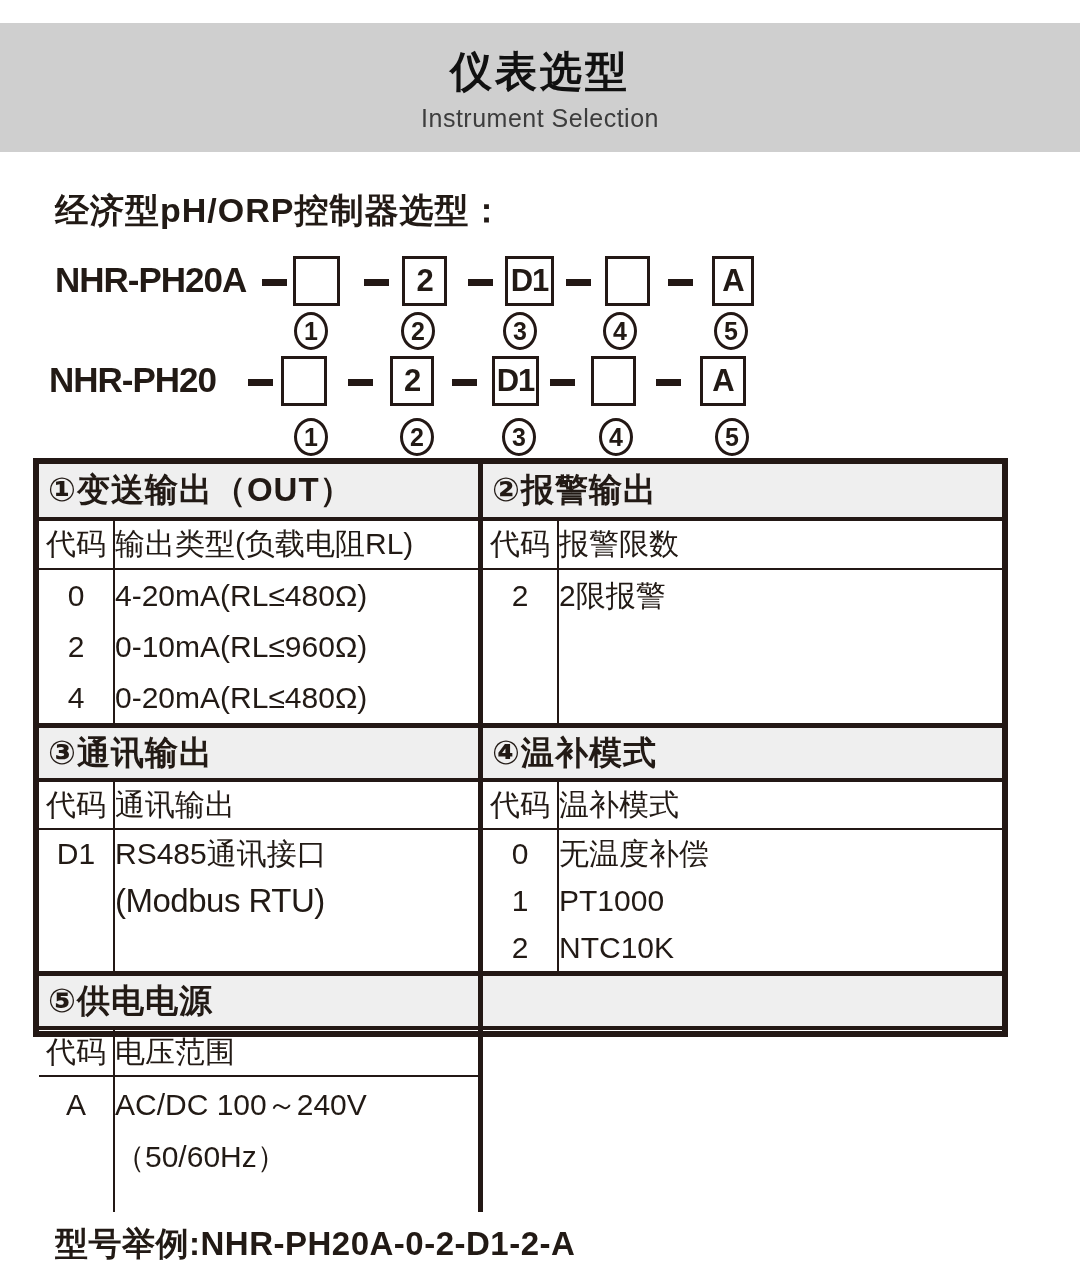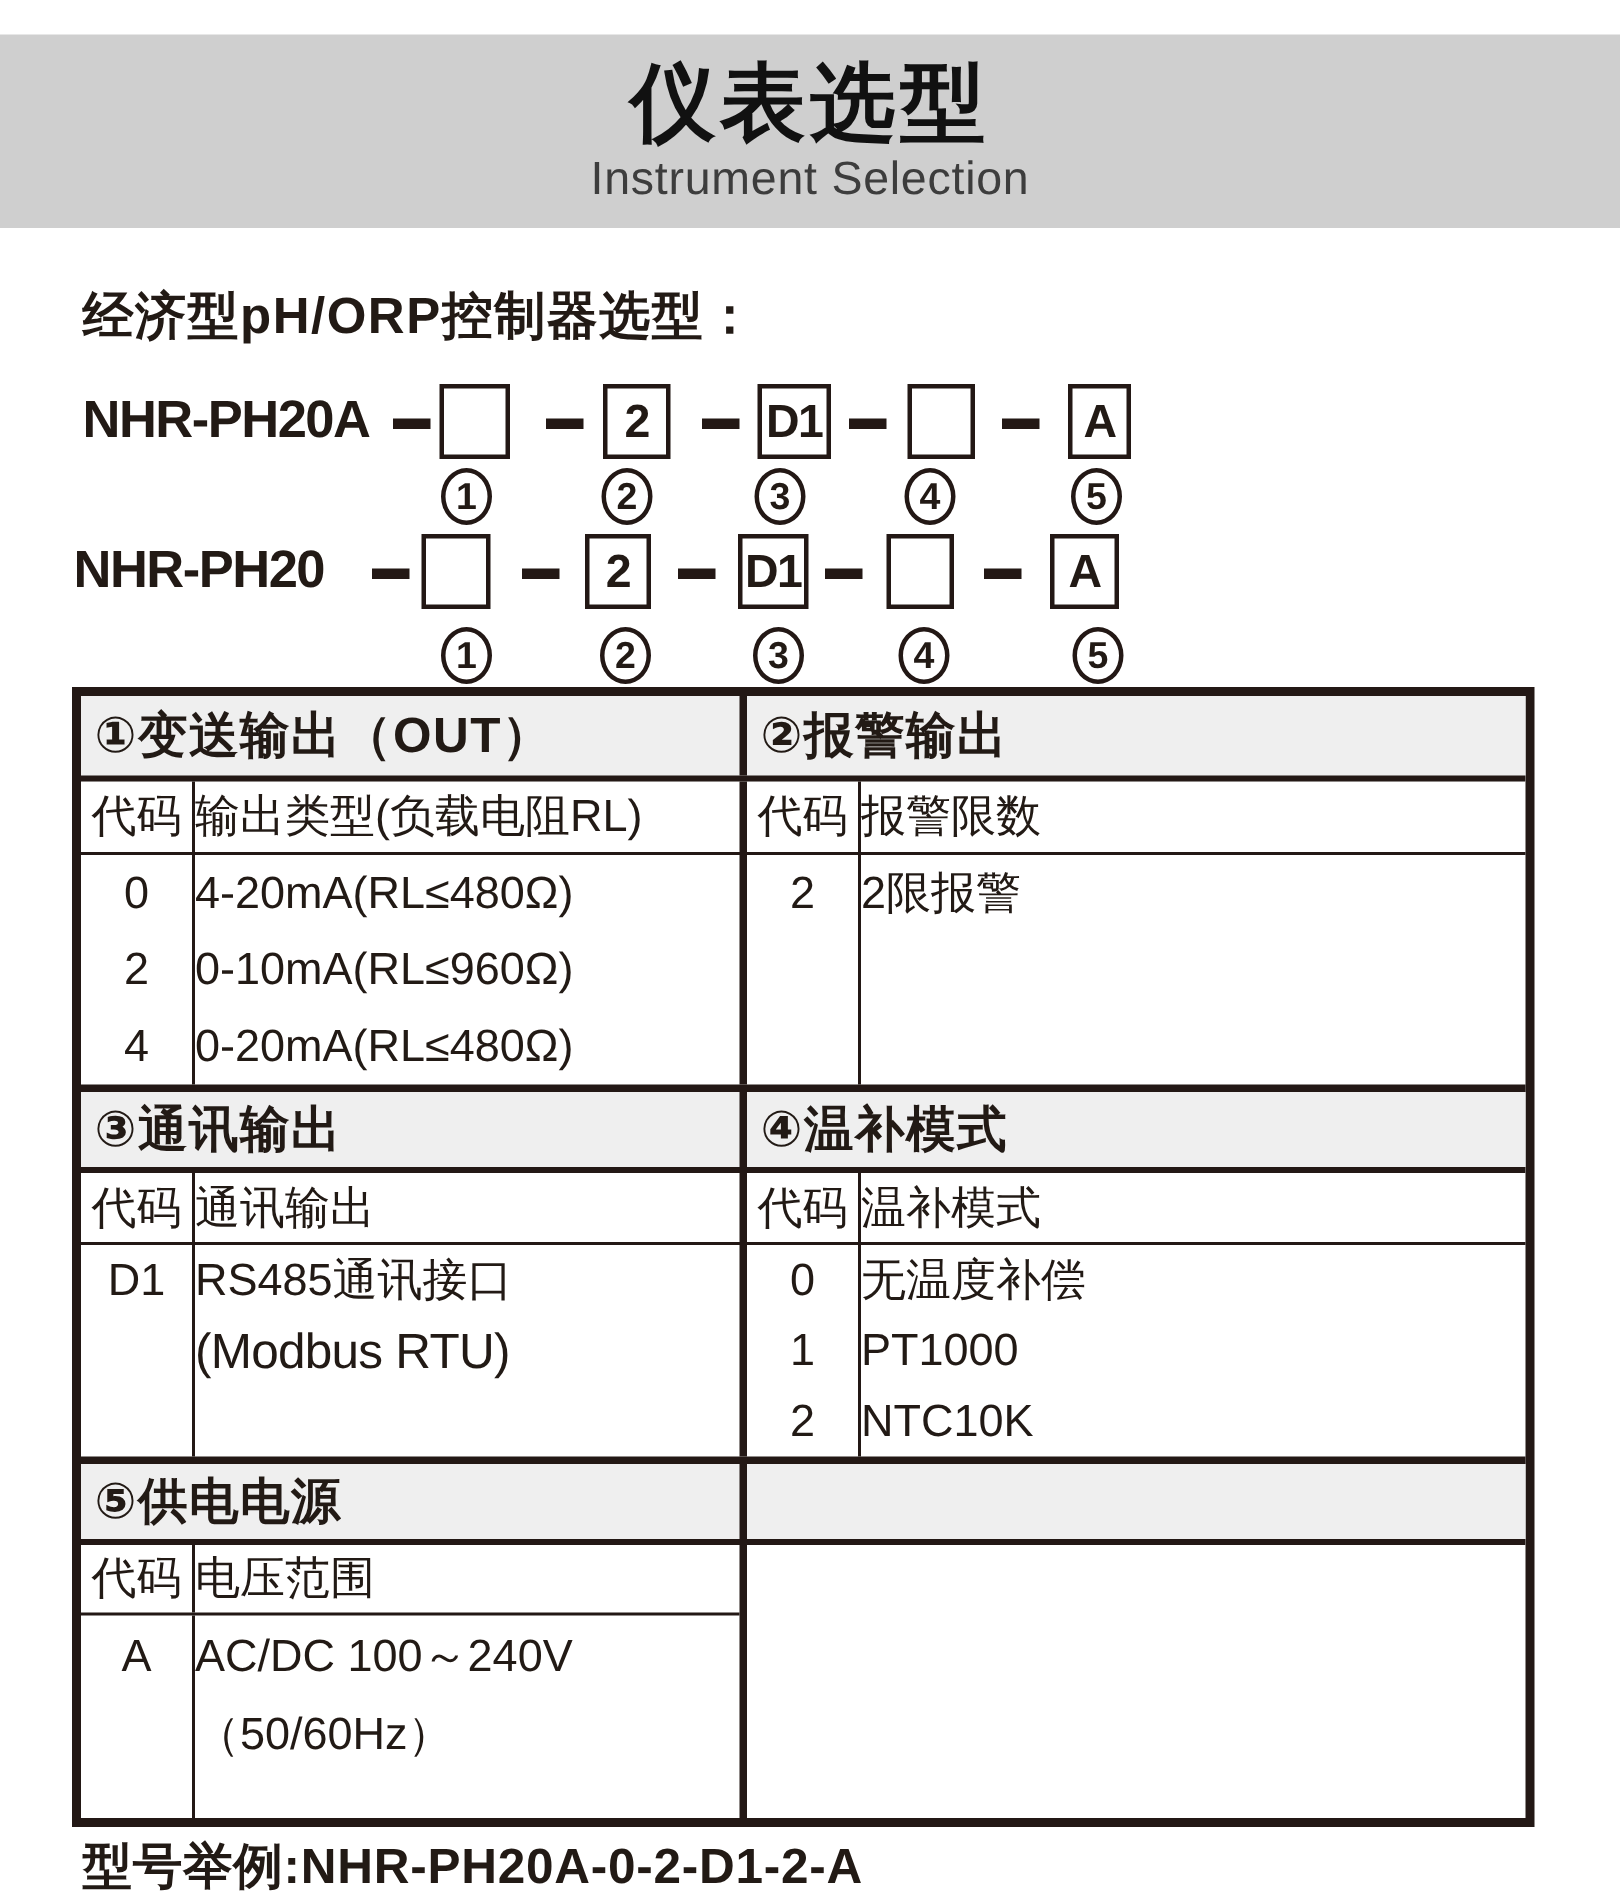--- a/index.html
+++ b/index.html
@@ -10,38 +10,38 @@
     --subtitle:#3d3d3d;
   }
   *{margin:0;padding:0;box-sizing:border-box;}
   html,body{background:#ffffff;}
   body{font-family:"Liberation Sans","DejaVu Sans",sans-serif;color:var(--text);}
   .page{position:relative;width:1080px;height:1263px;background:#fff;overflow:hidden;}
 
   
   .banner{position:absolute;left:0;top:23px;width:1080px;height:129px;background:var(--banner-bg);
           display:flex;flex-direction:column;align-items:center;justify-content:center;}
-  .banner-title{font-size:57px;font-weight:bold;letter-spacing:3px;color:#111;line-height:60px;}
-  .banner-subtitle{font-size:31px;color:var(--subtitle);margin-top:2px;letter-spacing:0.5px;}
+  .banner-title{font-size:42px;font-weight:bold;letter-spacing:3px;color:#111;line-height:60px;}
+  .banner-subtitle{font-size:25px;color:var(--subtitle);margin-top:2px;letter-spacing:0.5px;}
 
   
   .heading{position:absolute;left:55px;top:188px;font-size:34px;font-weight:bold;letter-spacing:1px;}
 
   
   .m-label{position:absolute;font-size:35px;font-weight:bold;letter-spacing:-1px;line-height:48px;text-align:right;}
   .dash{position:absolute;width:25px;height:7px;background:var(--table-border);}
   .mbox{position:absolute;height:50px;border:3px solid var(--table-border);
         display:flex;align-items:center;justify-content:center;
         font-size:31px;font-weight:bold;background:#fff;letter-spacing:-1px;}
   .mcircle{position:absolute;width:34px;height:38px;border:3px solid var(--table-border);border-radius:50%;
         display:flex;align-items:center;justify-content:center;font-size:25px;font-weight:bold;}
 
   
-  .sel-table{position:absolute;left:33px;top:458px;width:975px;height:760px;
-             border:6px solid var(--table-border);background:#fff;margin-left:15px;}
+  .sel-table{position:absolute;left:33px;top:458px;width:975px;height:579px;
+             border:6px solid var(--table-border);background:#fff;}
   .band{display:flex;width:100%;}
   .half-l{width:444px;border-right:5px solid var(--table-border);display:flex;}
   .half-r{flex:1;display:flex;}
   .head-band{background:var(--header-bg);border-bottom:4px solid var(--table-border);}
   .head-band .half-l,.head-band .half-r{align-items:center;}
   .sec-title{font-size:33px;font-weight:bold;padding-left:9px;letter-spacing:1px;white-space:nowrap;}
   .b1{height:57px;}
   .b2{height:49px;border-bottom:2px solid var(--table-border);}
   .b3{height:158px;border-bottom:5px solid var(--table-border);}
   .b4{height:54px;}

